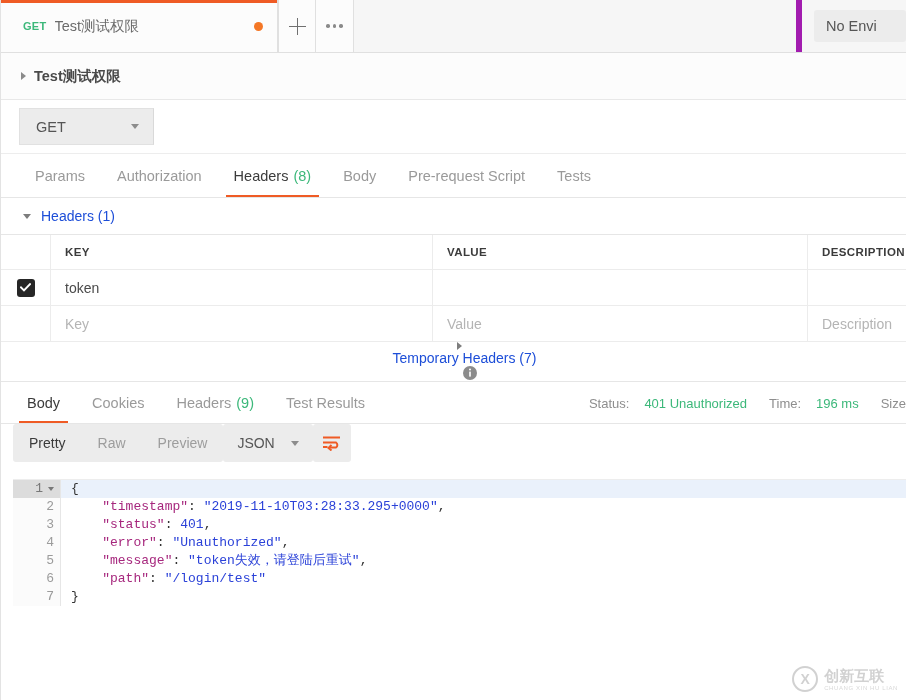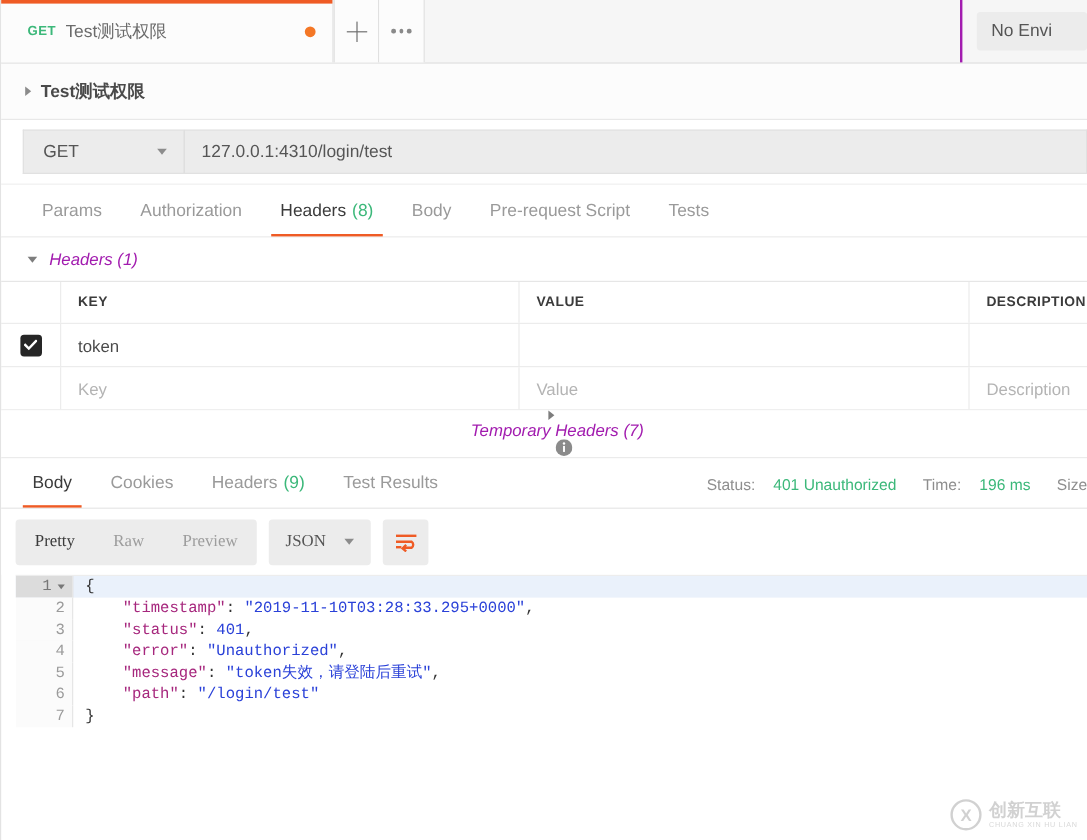--- a/index.html
+++ b/index.html
@@ -84,21 +84,21 @@
   .plus-i::before { left: 0; right: 0; top: 8px; height: 1.6px; }
   .plus-i::after  { top: 0; bottom: 0; left: 8px; width: 1.6px; }
   .dots-i { display: flex; gap: 3px; }
   .dots-i span {
     width: 3.5px; height: 3.5px; border-radius: 50%; background: #8a8a8a;
   }
   .tabbar-spacer { flex: 1; }
   .env-wrap {
     display: flex; align-items: center;
     padding-right: 0; padding-left: 12px;
-    border-left: 2px solid #a21caf;
+    border-left: 6px solid #a21caf;
     height: 100%;
   }
   .env-select {
     background: #ececec;
     border-radius: 3px;
     padding: 8px 12px;
     font-size: 14.5px;
     color: #555;
     white-space: nowrap;
     overflow: hidden;
@@ -212,21 +212,21 @@
     border-right: 4.5px solid transparent;
     margin-right: 10px;
   }
   .tri-right {
     width: 0; height: 0;
     border-left: 5px solid #7d7d7d;
     border-top: 4.5px solid transparent;
     border-bottom: 4.5px solid transparent;
     margin-right: 10px;
   }
-  .sec-title { font-size: 14px; color: #a21caf; font-style: italic; }
+  .sec-title { font-size: 14px; color: #1d4ed8; }
 
   .tbl { width: 100%; border-top: 1px solid #e6e6e6; }
   .trow {
     display: flex;
     height: 36px;
     border-bottom: 1px solid #ececec;
   }
   .tcell {
     display: flex;
     align-items: center;
@@ -281,25 +281,22 @@
     padding-right: 0;
     font-size: 13px;
     white-space: nowrap;
   }
   .st-lab { color: #8e8e8e; }
   .st-val { color: #3cb87a; margin-left: 15px; }
 
   .resp-toolbar {
     height: 55px;
     display: flex;
-    align-items: center;
     padding-left: 12px;
-    gap: 10px;
     background: #fff;
-    font-family: Liberation Serif, serif;
   }
   .seg {
     display: flex;
     background: #ececec;
     border-radius: 3px;
     height: 38px;
     align-items: stretch;
   }
   .seg div {
     display: flex; align-items: center;
@@ -432,21 +429,20 @@
   <div class="breadcrumb">
     <span class="crumb-arrow"></span>
     <span class="crumb-text">Test测试权限</span>
   </div>
 
   <div class="urlbar">
     <div class="method-box">
       <span class="method-label">GET</span>
       <span class="caret"></span>
     </div>
-    <div class="url-box" placeholder="Enter request URL">127.0.0.1:4310/login/test</div>
   </div>
 
   <div class="reqtabs">
     <div class="rtab">
       <span>Params</span>
     </div>
     <div class="rtab">
       <span>Authorization</span>
     </div>
     <div class="rtab active">

